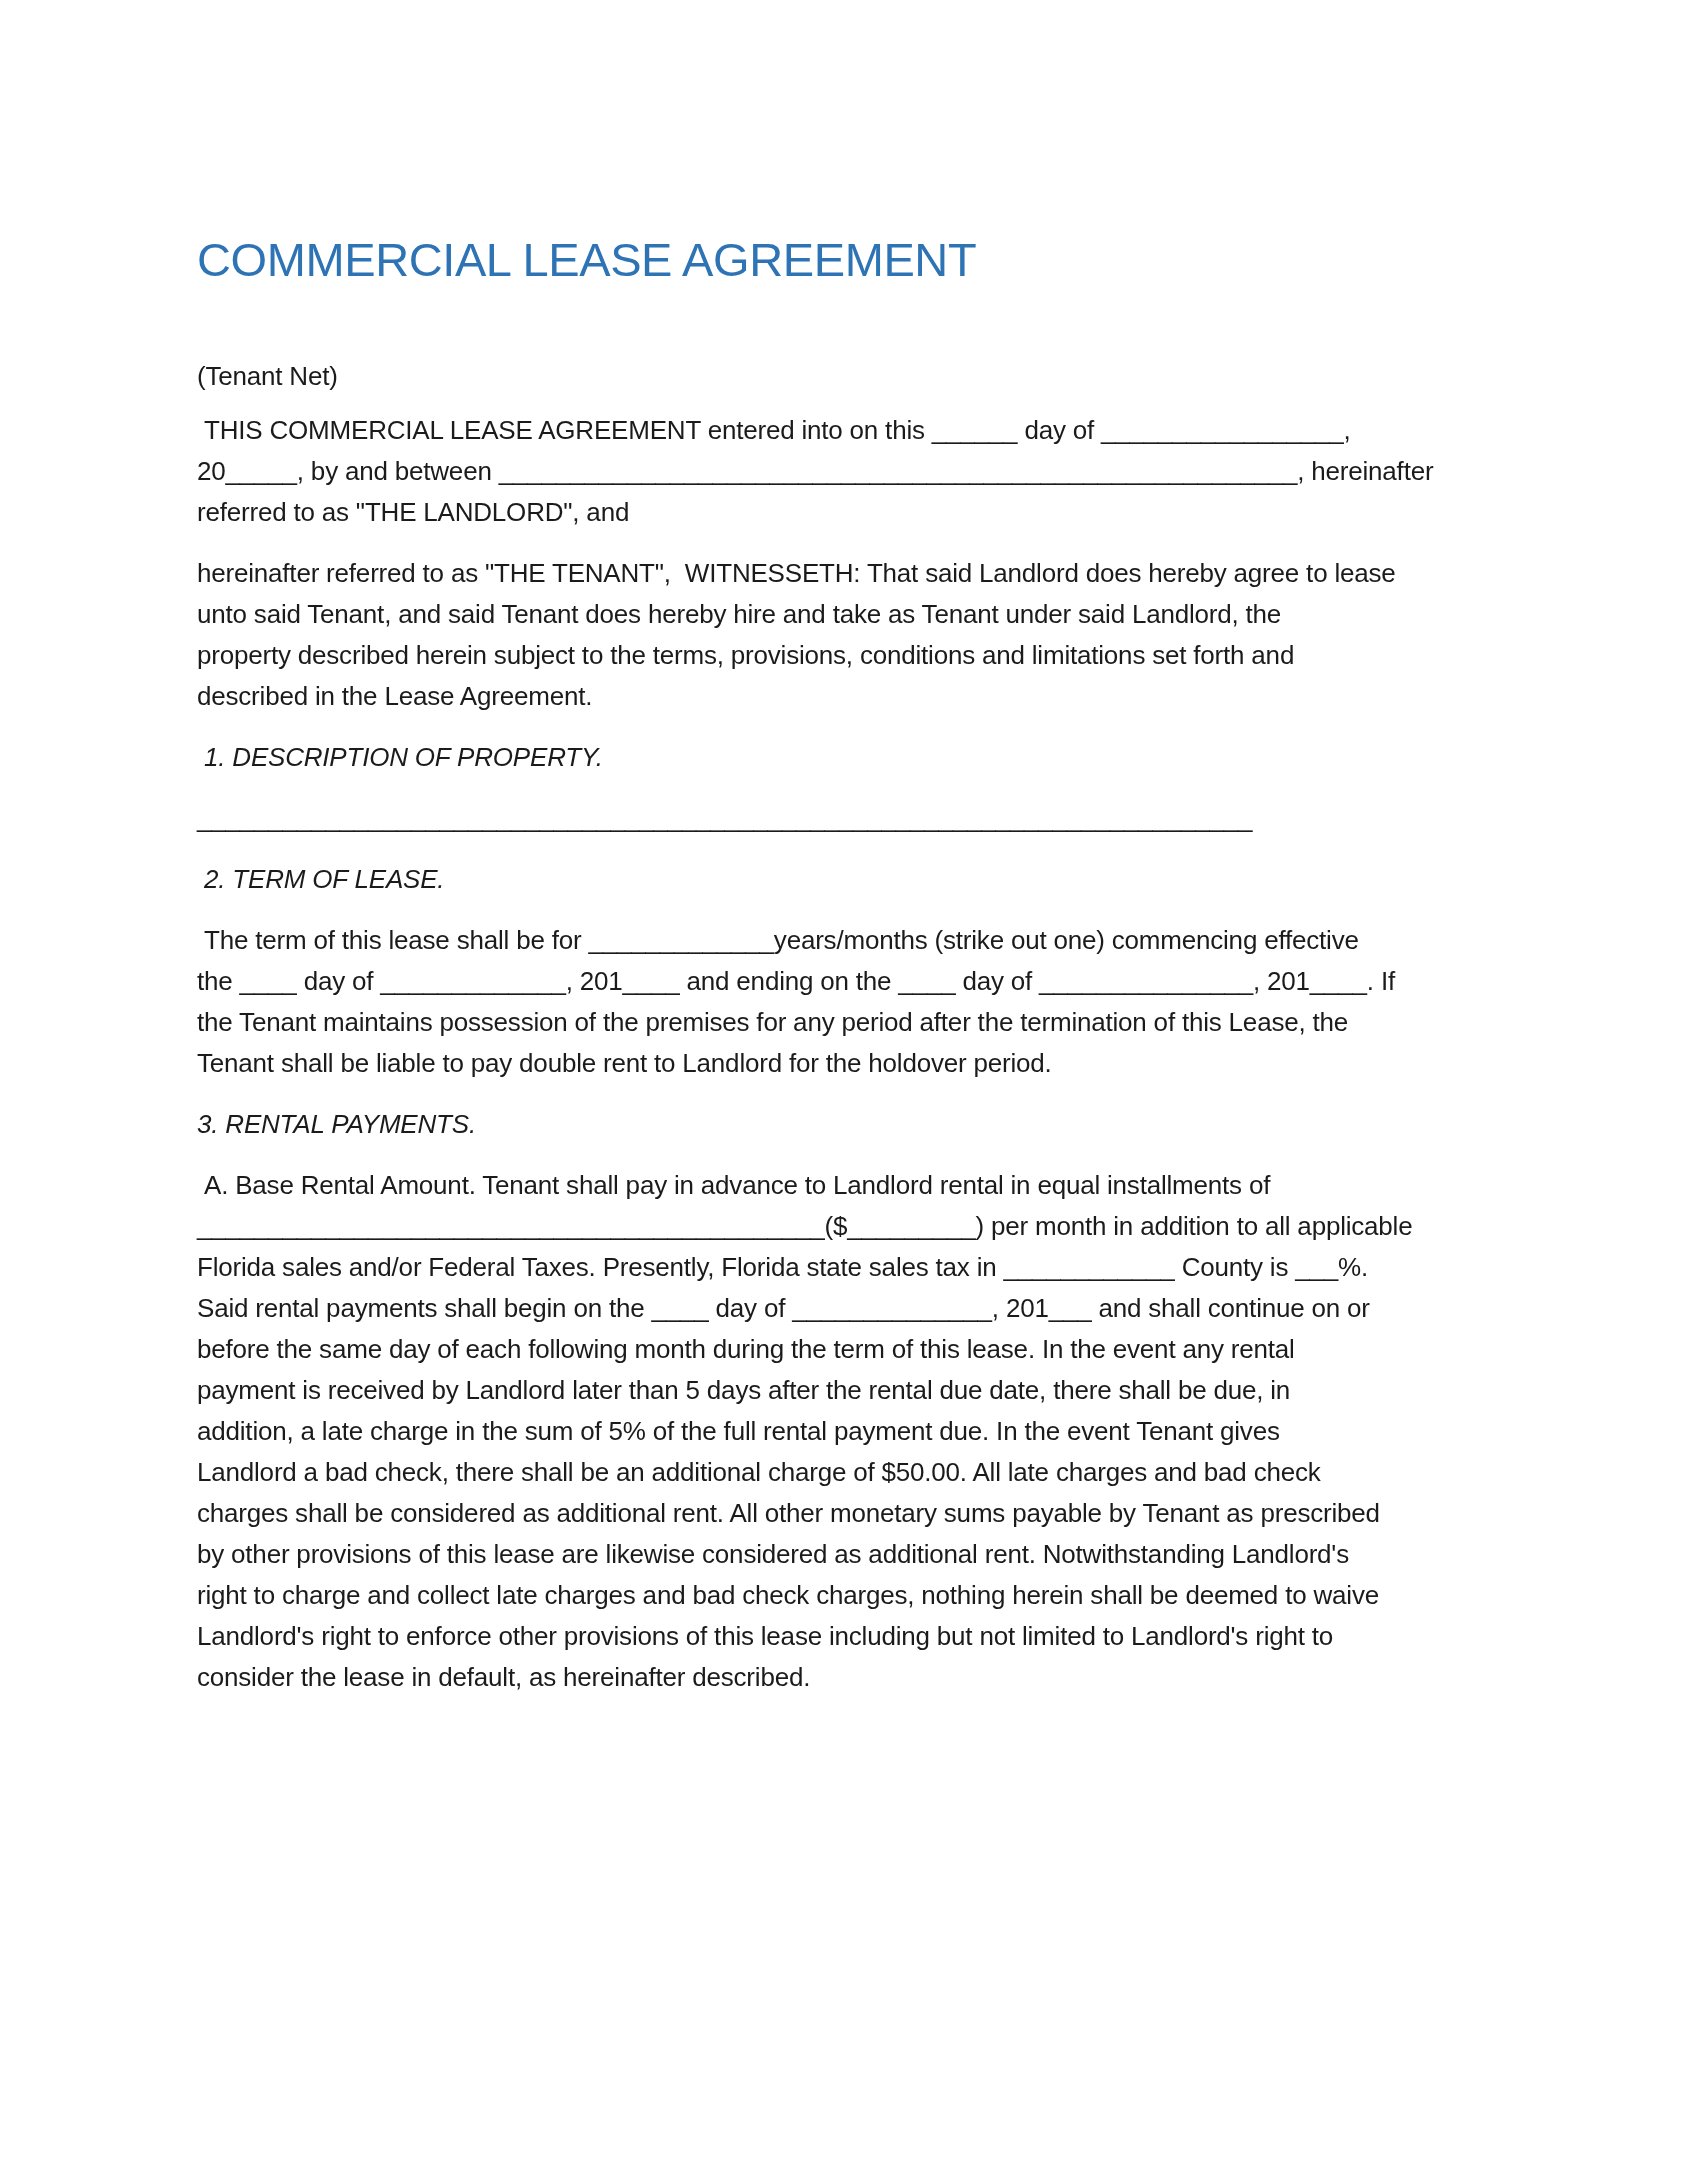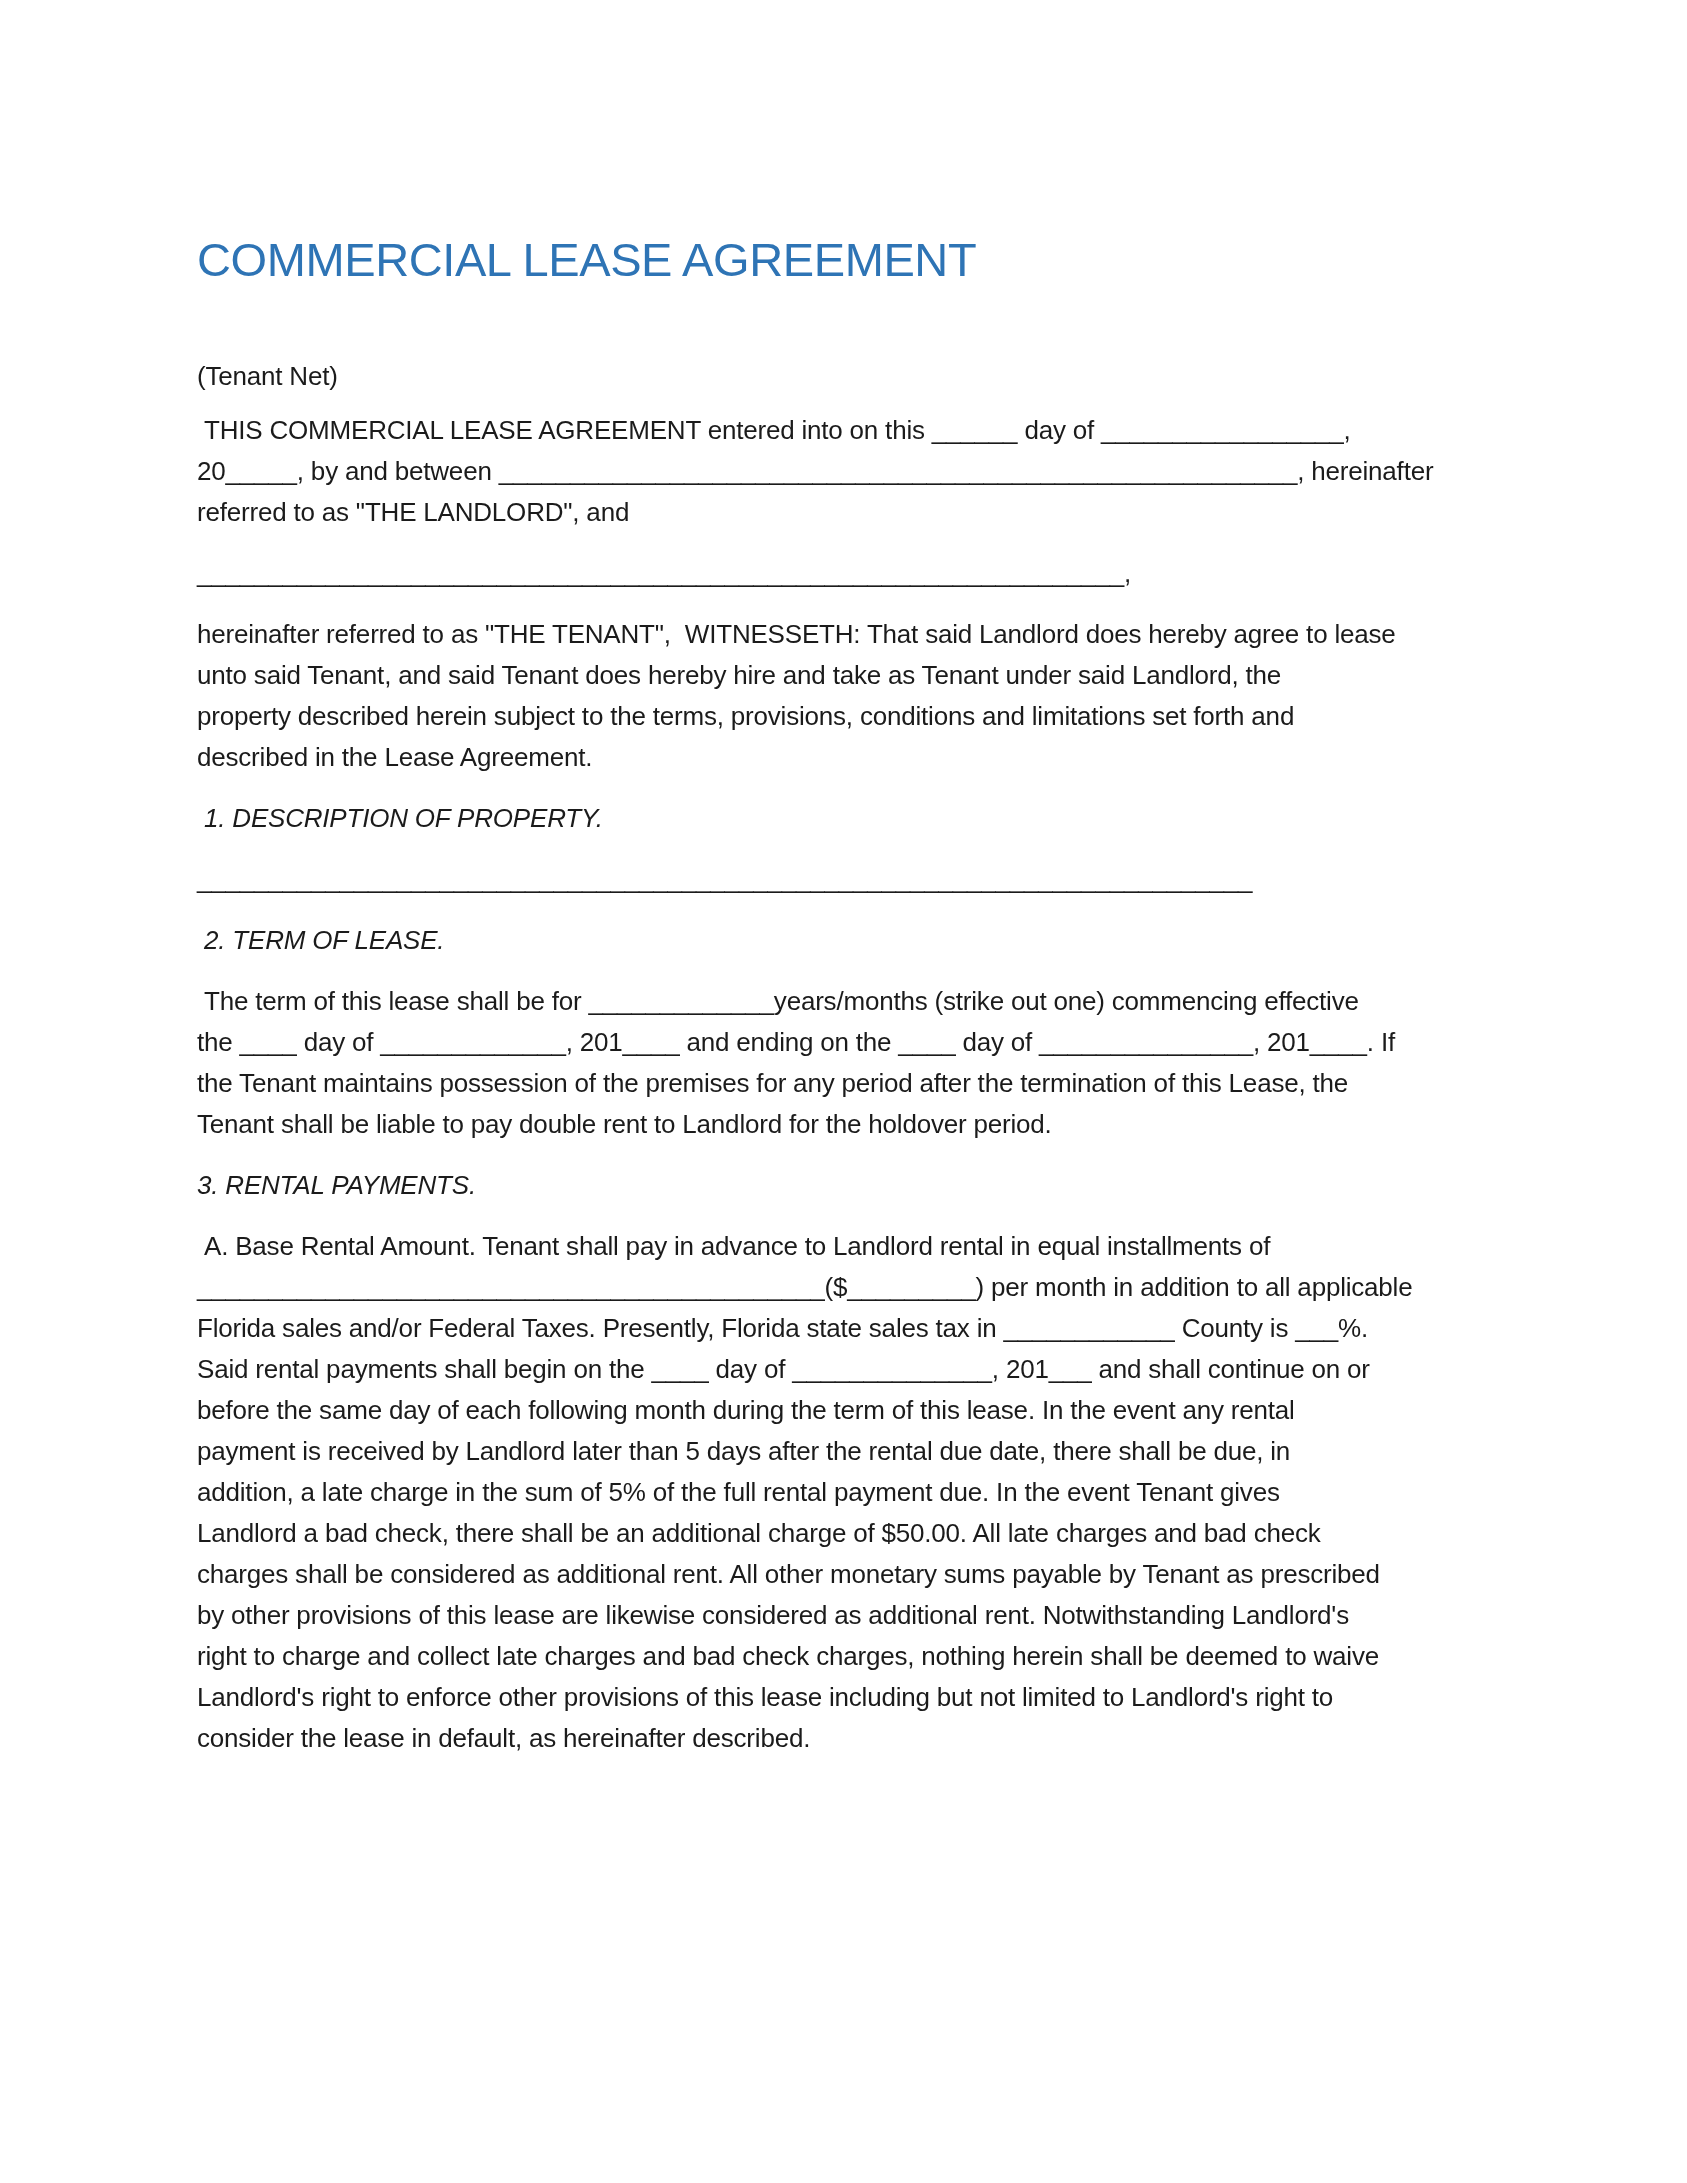--- a/index.html
+++ b/index.html
@@ -52,21 +52,20 @@
 <div class="page" style="background: rgb(255, 255, 255); color: rgb(27, 27, 27);">
 
   <h1 class="doc-title" style="color: rgb(46, 116, 181);">COMMERCIAL LEASE AGREEMENT</h1>
 
   <p class="subtitle">(Tenant Net)</p>
 
   <p class="para"> THIS COMMERCIAL LEASE AGREEMENT entered into on this ______ day of _________________,
 20_____, by and between ________________________________________________________, hereinafter
 referred to as "THE LANDLORD", and</p>
 
-  <p class="para">_________________________________________________________________,</p>
 
   <p class="para">hereinafter referred to as "THE TENANT",  WITNESSETH: That said Landlord does hereby agree to lease
 unto said Tenant, and said Tenant does hereby hire and take as Tenant under said Landlord, the
 property described herein subject to the terms, provisions, conditions and limitations set forth and
 described in the Lease Agreement.</p>
 
   <p class="heading"> 1. DESCRIPTION OF PROPERTY.</p>
 
 
 

